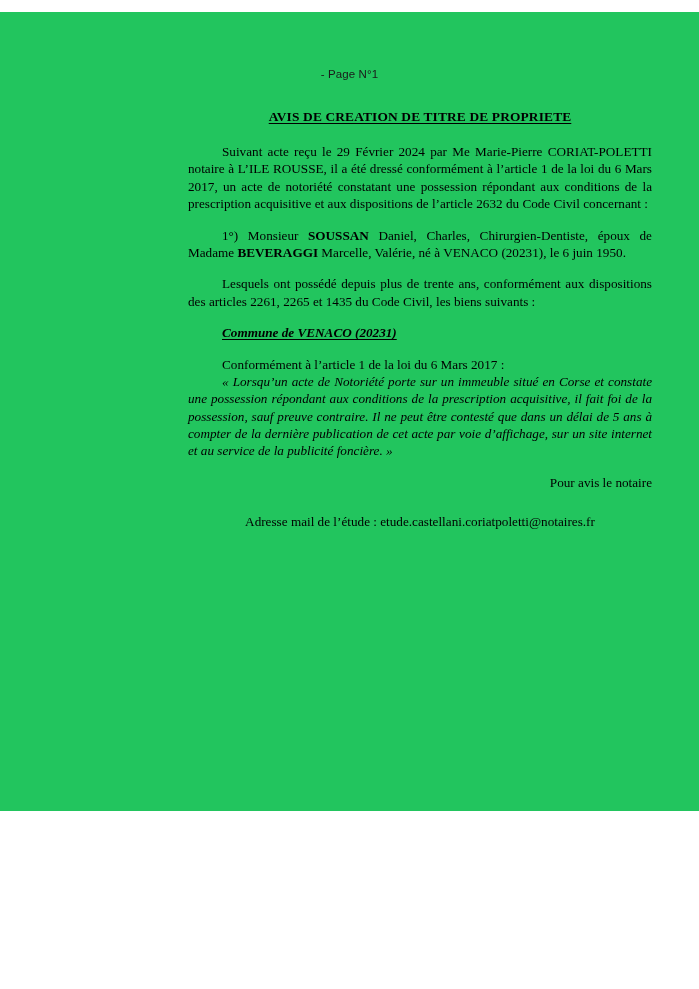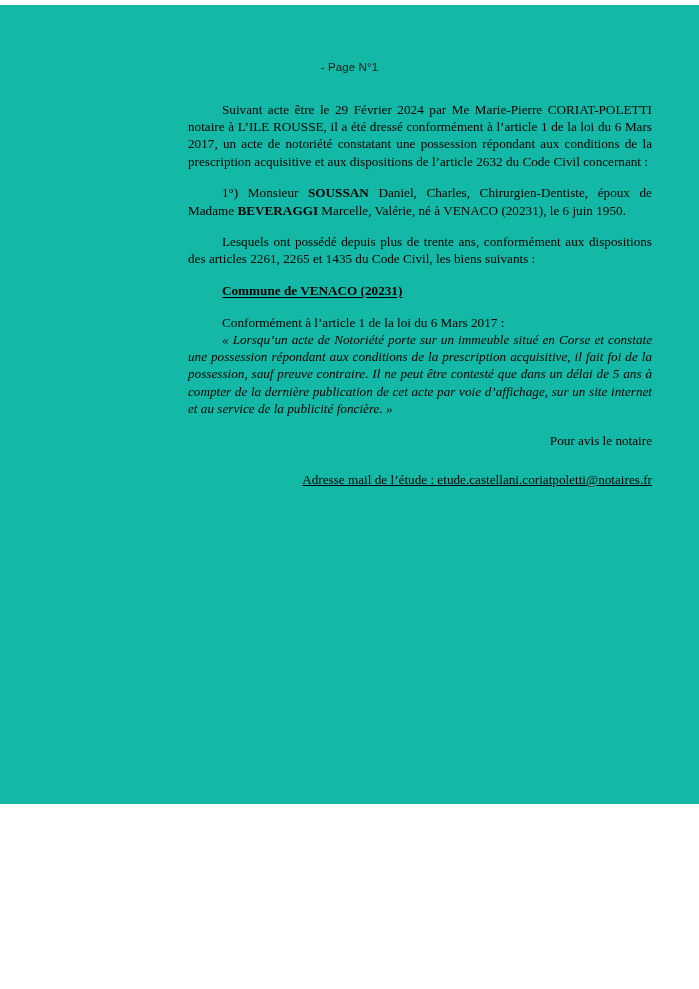--- a/index.html
+++ b/index.html
@@ -10,22 +10,22 @@
   }
   body {
     font-family: "Liberation Serif", "DejaVu Serif", serif;
     color: #000000;
     -webkit-font-smoothing: antialiased;
   }
   .page {
     position: relative;
     width: 699px;
     height: 799px;
-    margin: 5px auto;
-    background: #14b8a6;
+    margin: 12px auto;
+    background: #22c55e;
     overflow: hidden;
     box-sizing: border-box;
   }
 
   
   .page-header {
     position: absolute;
     top: 56px;
     left: 0;
     right: 0;
@@ -69,49 +69,50 @@
   .b { font-weight: bold; }
 
   .section-head {
     text-indent: 34px;
     font-weight: bold;
     text-align: left;
   }
   .section-head span {
     text-decoration: underline;
     text-underline-offset: 2px;
+    font-style: italic;
   }
 
   p.quote {
     font-style: italic;
     text-align: justify;
   }
 
   .signoff {
     margin-top: 15px;
     text-align: right;
     padding-left: 78px;
   }
   .mail-line {
     margin-top: 22px;
-    text-align: right;
-    text-decoration: underline;
+    text-align: center;
   }
 </style>
 </head>
 <body>
 
 <div class="page">
 
   <div class="page-header">- Page N°1</div>
 
   <div class="content">
 
+    <h1 class="doc-title"><span>AVIS DE CREATION DE TITRE DE PROPRIETE</span></h1>
 
-    <p class="indent"><span>Suivant acte être le </span><span>29 Février 2024</span><span> par Me Marie-Pierre CORIAT-POLETTI notaire à L’ILE ROUSSE, il a été dressé conformément à l’article 1 de la loi du 6 Mars 2017, un acte de notoriété constatant une possession répondant aux conditions de la prescription acquisitive et aux dispositions de l’article 2632 du Code Civil concernant :</span></p>
+    <p class="indent"><span>Suivant acte reçu le </span><span>29 Février 2024</span><span> par Me Marie-Pierre CORIAT-POLETTI notaire à L’ILE ROUSSE, il a été dressé conformément à l’article 1 de la loi du 6 Mars 2017, un acte de notoriété constatant une possession répondant aux conditions de la prescription acquisitive et aux dispositions de l’article 2632 du Code Civil concernant :</span></p>
 
     <p class="indent gap"><span>1°) </span><span>Monsieur </span><span class="b">SOUSSAN</span><span> Daniel, Charles, Chirurgien-Dentiste, époux de Madame </span><span class="b">BEVERAGGI</span><span> Marcelle, Valérie, né à VENACO (20231), le 6 juin 1950.</span></p>
 
 
     <p class="indent gap">Lesquels ont possédé depuis plus de trente ans, conformément aux dispositions des articles 2261, 2265 et 1435 du Code Civil, les biens suivants :</p>
 
     <p class="section-head gap"><span>Commune de VENACO (20231)</span></p>
 
 
     <p class="indent gap">Conformément à l’article 1 de la loi du 6 Mars 2017 :</p>

